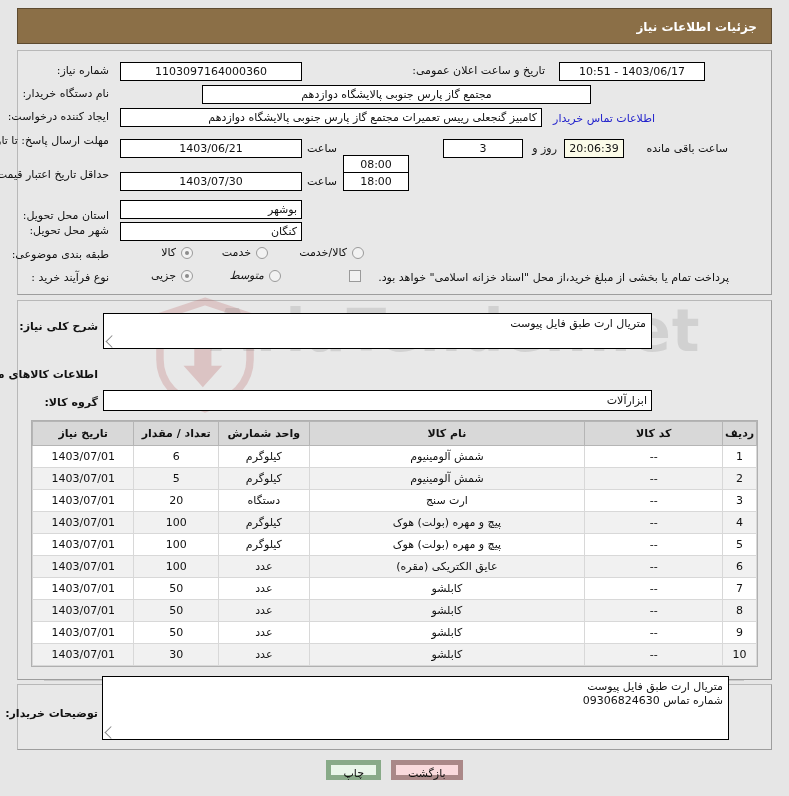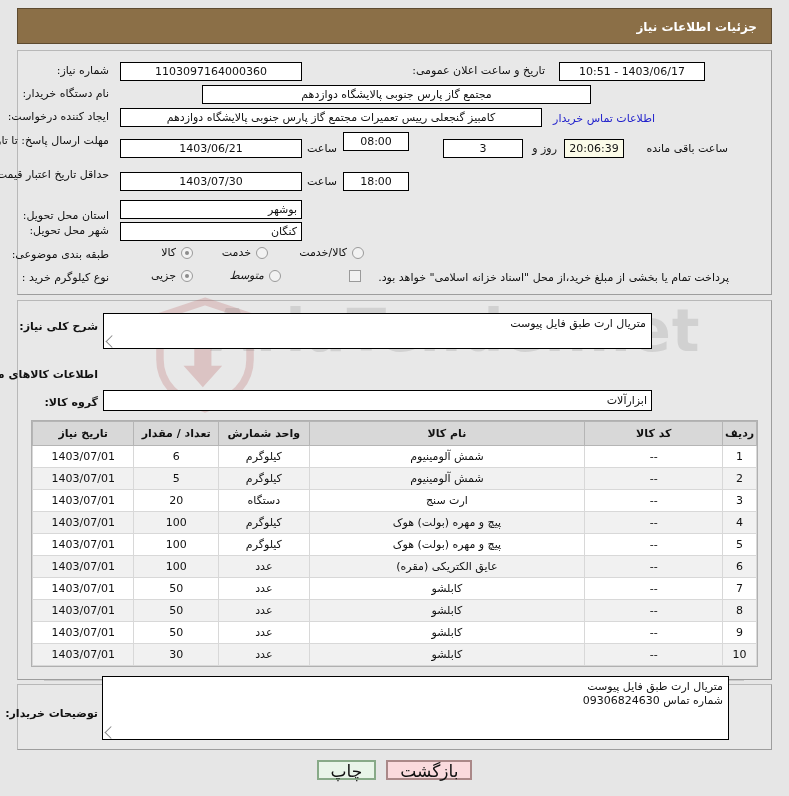--- a/index.html
+++ b/index.html
@@ -200,25 +200,25 @@
   .c-date  { width: 105px; }
 
   
   .btnbar {
     position: absolute;
     top: 760px; left: 0; width: 789px;
     display: flex; justify-content: center; gap: 10px;
   }
   .btn {
     font-family: "DejaVu Sans", "Liberation Sans", sans-serif;
-    font-size: 17px;
+    font-size: 11px;
     height: 20px;
     line-height: 18px;
     padding: 0 12px;
-    border: 2px solid #0ea5e9;
+    border: 5px solid #0ea5e9;
     cursor: pointer;
     color: #111;
   }
   .btn-back  { background: #fadadd; border-color: #a88; }
   .btn-print { background: #e9f5e9; border-color: #8a8; }
 
   .sep-line {
     position: absolute;
     top: 680px; right: 45px; width: 700px; height: 1px;
     background: #c9c9c9;
@@ -246,29 +246,29 @@
   <div class="inp" style="position:absolute; top:62px; right:84px; width:146px;">1403/06/17 - 10:51</div>
 
   <div class="row" style="top:87px; right:680px;">
     <span class="lbl">نام دستگاه خریدار:</span>
   </div>
   <div class="inp rt" style="position:absolute; top:85px; right:198px; width:389px; text-align:center;">مجتمع گاز پارس جنوبی  پالایشگاه دوازدهم</div>
 
   <div class="row" style="top:110px; right:680px;">
     <span class="lbl">ایجاد کننده درخواست:</span>
   </div>
-  <div class="inp rt" style="position:absolute; top:108px; right:247px; width:422px; text-align:center;">کامبیز گنجعلی رییس تعمیرات مجتمع گاز پارس جنوبی  پالایشگاه دوازدهم</div>
+  <div class="inp rt" style="position:absolute; top:108px; right:247px; width:422px; text-align:right;">کامبیز گنجعلی رییس تعمیرات مجتمع گاز پارس جنوبی  پالایشگاه دوازدهم</div>
   <a class="link" style="position:absolute; top:112px; right:134px;">اطلاعات تماس خریدار</a>
 
   <div class="row" style="top:134px; right:680px; flex-direction:column; align-items:flex-end; line-height:13px;">
     <span class="lbl">مهلت ارسال پاسخ: تا تاریخ:</span>
   </div>
   <div class="inp" style="position:absolute; top:139px; right:487px; width:182px;">1403/06/21</div>
   <span class="lbl" style="position:absolute; top:142px; right:452px;">ساعت</span>
-  <div class="inp" style="position:absolute; top:132px; right:380px; width:66px;">08:00</div>
+  <div class="inp" style="position:absolute; top:155px; right:380px; width:66px;">08:00</div>
   <div class="inp" style="position:absolute; top:139px; right:266px; width:80px;">3</div>
   <span class="lbl" style="position:absolute; top:142px; right:232px;">روز و</span>
   <div class="inp cream" style="position:absolute; top:139px; right:165px; width:60px;">20:06:39</div>
   <span class="lbl" style="position:absolute; top:142px; right:61px;">ساعت باقی مانده</span>
 
   <div class="row" style="top:168px; right:680px;">
     <span class="lbl">حداقل تاریخ اعتبار قیمت: تا تاریخ:</span>
   </div>
   <div class="inp" style="position:absolute; top:172px; right:487px; width:182px;">1403/07/30</div>
   <span class="lbl" style="position:absolute; top:175px; right:452px;">ساعت</span>
@@ -291,21 +291,21 @@
   </div>
   <div style="position:absolute; top:246px; right:521px;" class="radio-grp">
     <span class="radio"></span>
     <span class="rlbl">خدمت</span>
   </div>
   <div style="position:absolute; top:246px; right:425px;" class="radio-grp">
     <span class="radio"></span>
     <span class="rlbl">کالا/خدمت</span>
   </div>
 
-  <span class="lbl" style="position:absolute; top:271px; right:680px;">نوع کیلوگرم خرید :</span>
+  <span class="lbl" style="position:absolute; top:271px; right:680px;">نوع فرآیند خرید :</span>
   <div style="position:absolute; top:269px; right:596px;" class="radio-grp">
     <span class="radio on"></span>
     <span class="rlbl">جزیی</span>
   </div>
   <div style="position:absolute; top:269px; right:508px;font-style:italic;" class="radio-grp">
     <span class="radio"></span>
     <span class="rlbl">متوسط</span>
   </div>
   <span class="chk" style="position:absolute; top:270px; right:428px;"></span>
   <span class="lbl" style="position:absolute; top:271px; right:60px; left:auto;">پرداخت تمام یا بخشی از مبلغ خرید،از محل "اسناد خزانه اسلامی" خواهد بود.</span>

